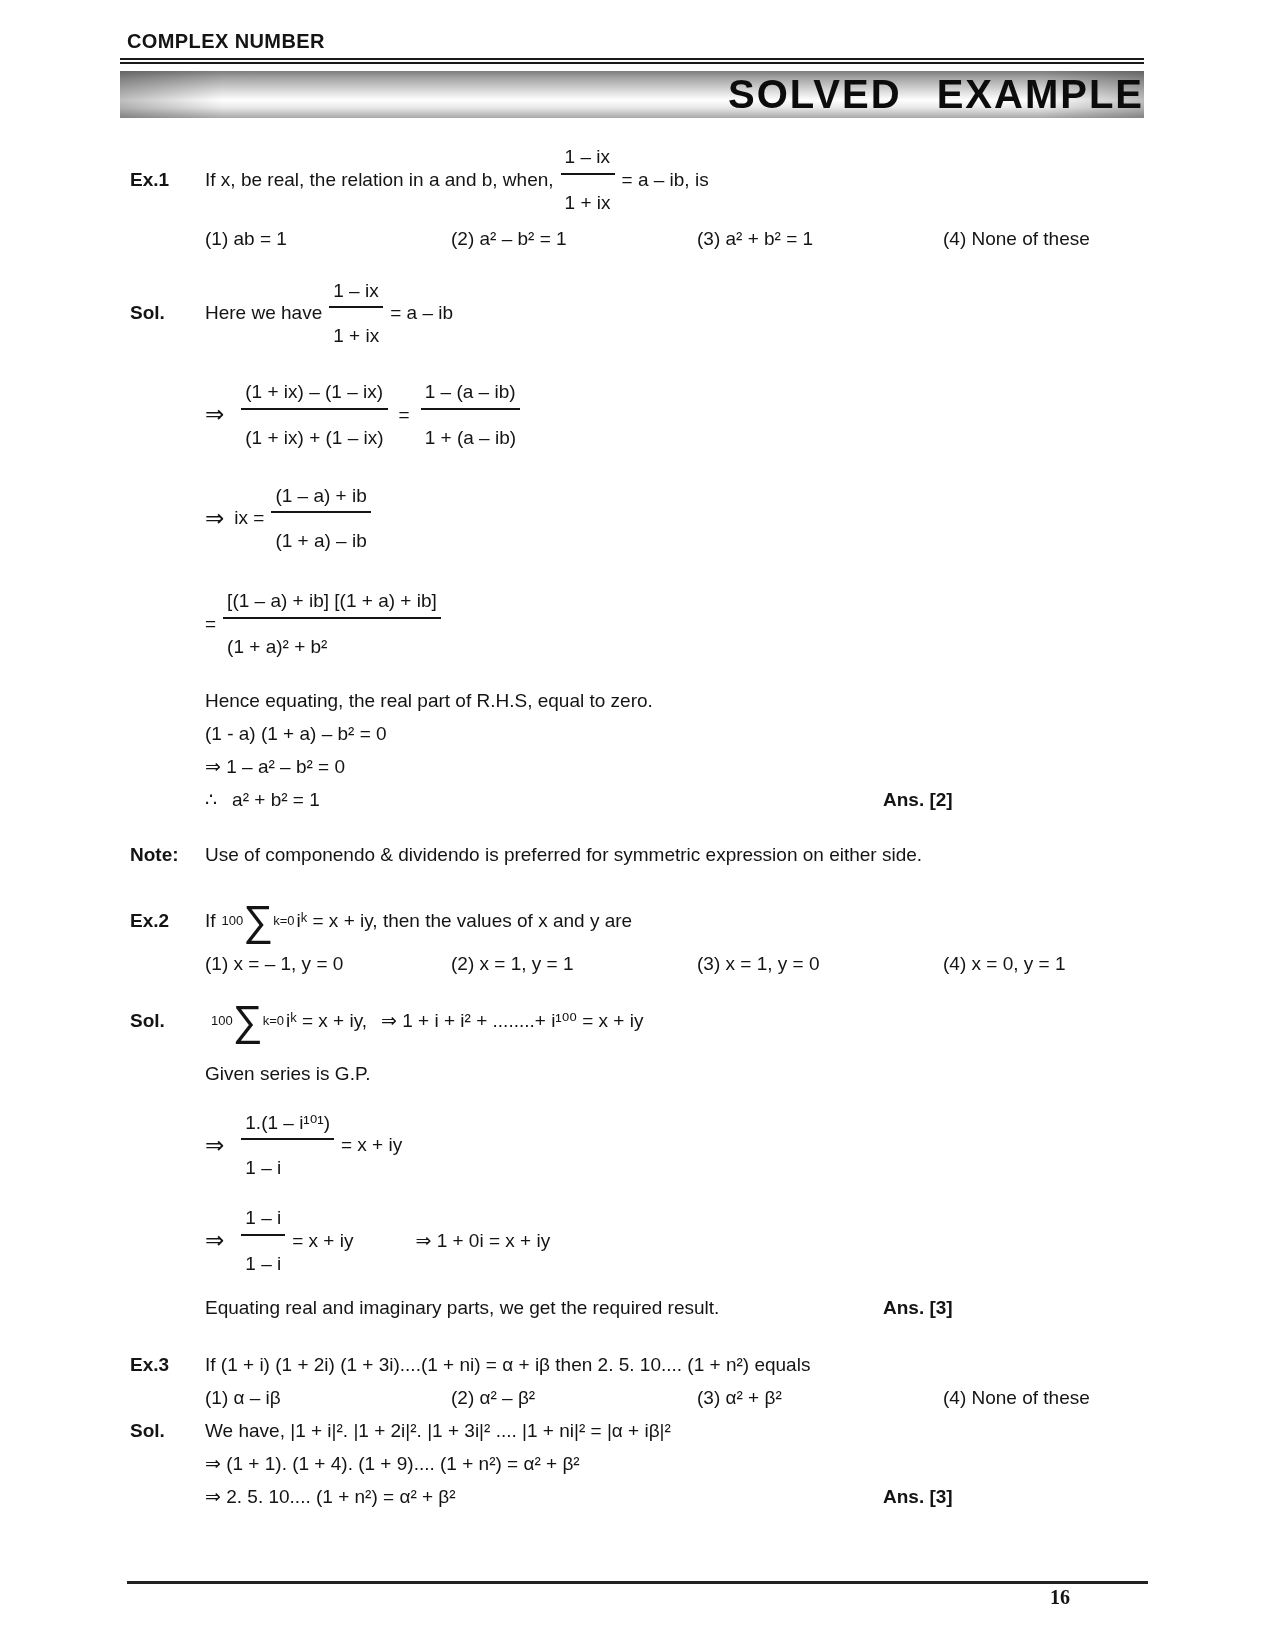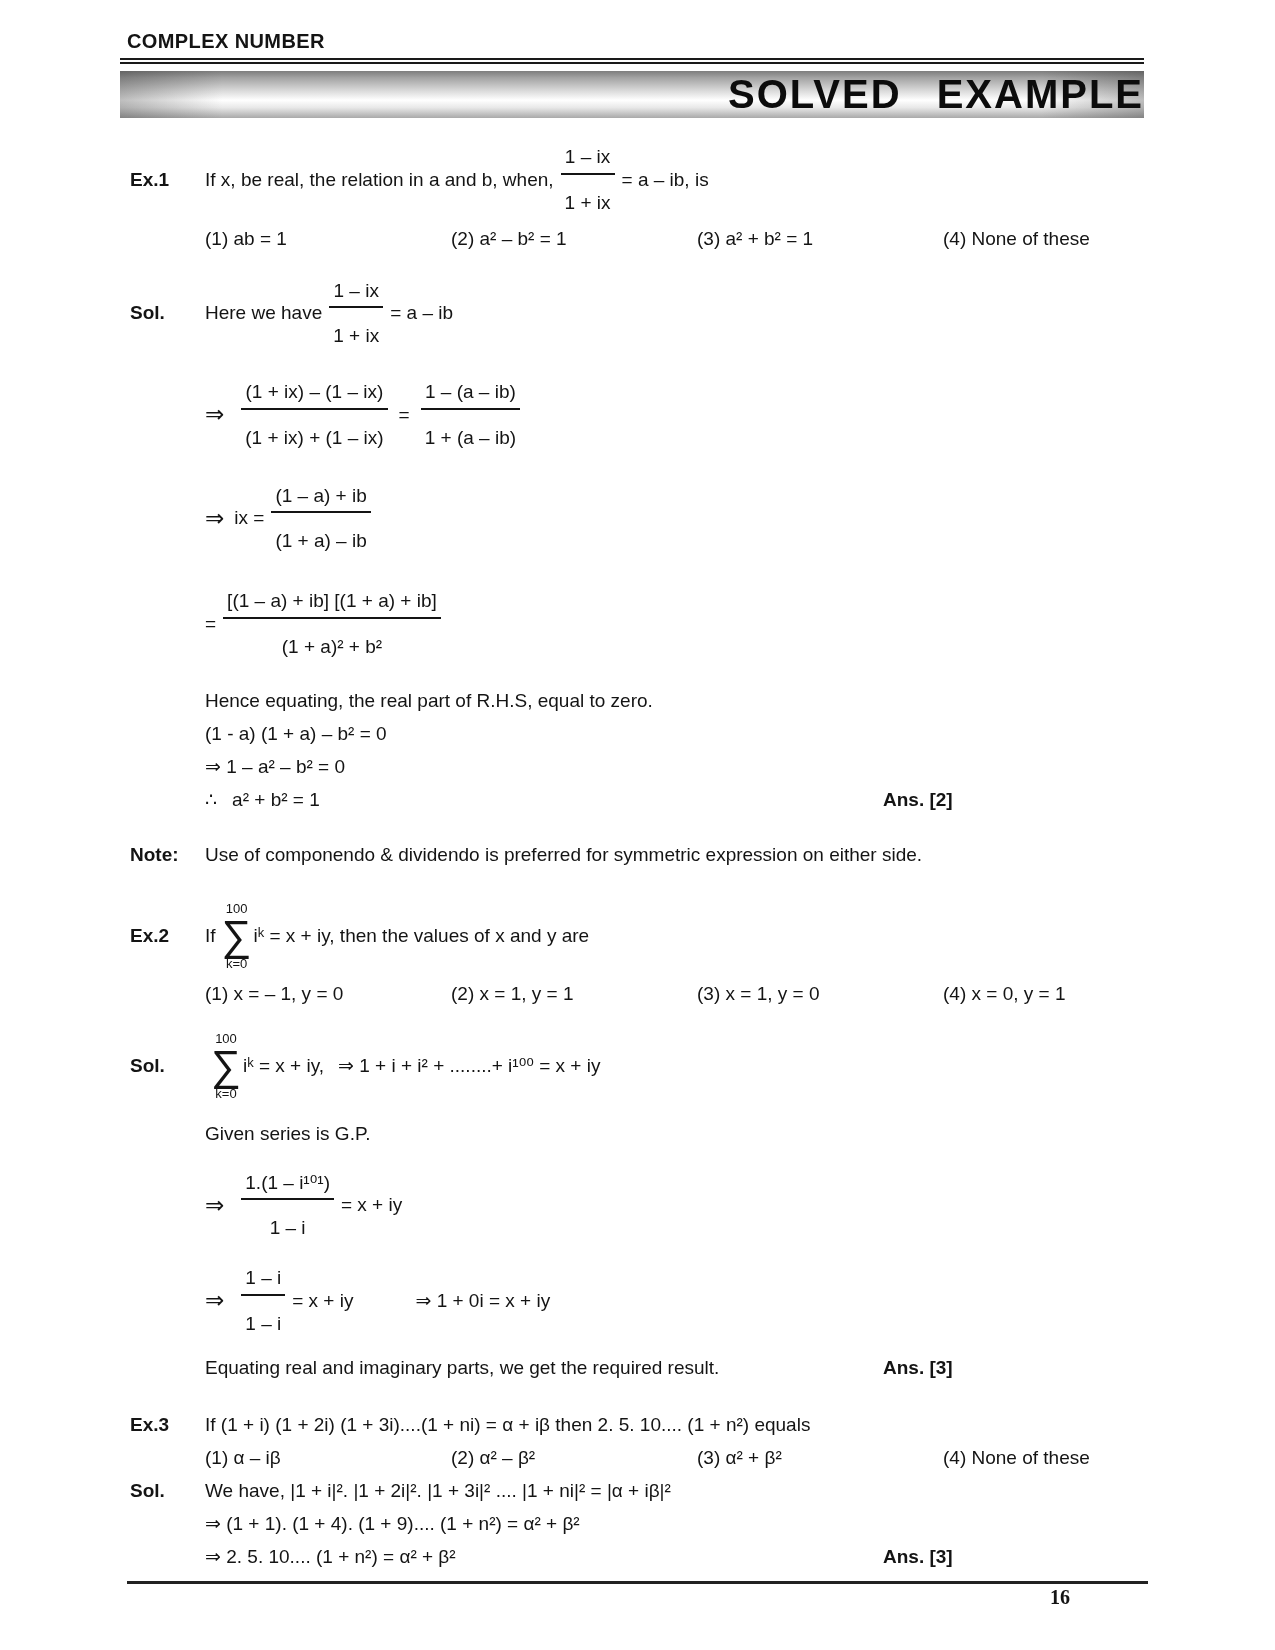--- a/index.html
+++ b/index.html
@@ -25,26 +25,26 @@
       linear-gradient(180deg, #7d7d7d 0%, #a2a2a2 14%, #d6d6d6 40%, #ffffff 62%, #e8e8e8 78%, #a9a9a9 100%);
   }
   .banner-text { font-size:40px; font-weight:bold; letter-spacing:2px; word-spacing:22px; color:#0c0c0c; }
 
   
   .row { display:flex; align-items:center; }
   .lab { width:75px; flex-shrink:0; font-weight:bold; }
   .mtxt { white-space:nowrap; }
 
   
-  .frac { display:inline-block; text-align:center; vertical-align:middle; margin:0 7px; line-height:1.25; }
+  .frac { display:inline-block; vertical-align:middle; margin:0 7px; line-height:1.25; }
   .frac .num { display:block; padding:1px 4px 4px; border-bottom:2px solid #141414; white-space:nowrap; }
   .frac .den { display:block; padding:16px 4px 1px; white-space:nowrap; }
 
   
-  .sum { display:inline-flex; flex-direction:column; align-items:center; line-height:1; margin:0 2px 0 6px; }
+  .sum { display:inline-flex; align-items:center; line-height:1; margin:0 2px 0 6px; }
   .sum-top,.sum-bot { font-size:13px; line-height:15px; letter-spacing:0; }
   .sum-sym { font-size:42px; line-height:40px; }
 
   .imp { font-size:23px; margin-right:10px; line-height:1; }
   .eqsign { margin:0 4px; }
   .eqrow { margin-left:75px; display:flex; align-items:center; }
 
   .tline { margin-left:75px; line-height:33px; position:relative; }
   .options { margin-left:75px; margin-top:10px; display:grid; grid-template-columns:226px 226px 226px 1fr; line-height:26px;gap:20px; }
   .ans { position:absolute; left:678px; font-weight:bold; white-space:nowrap; }

